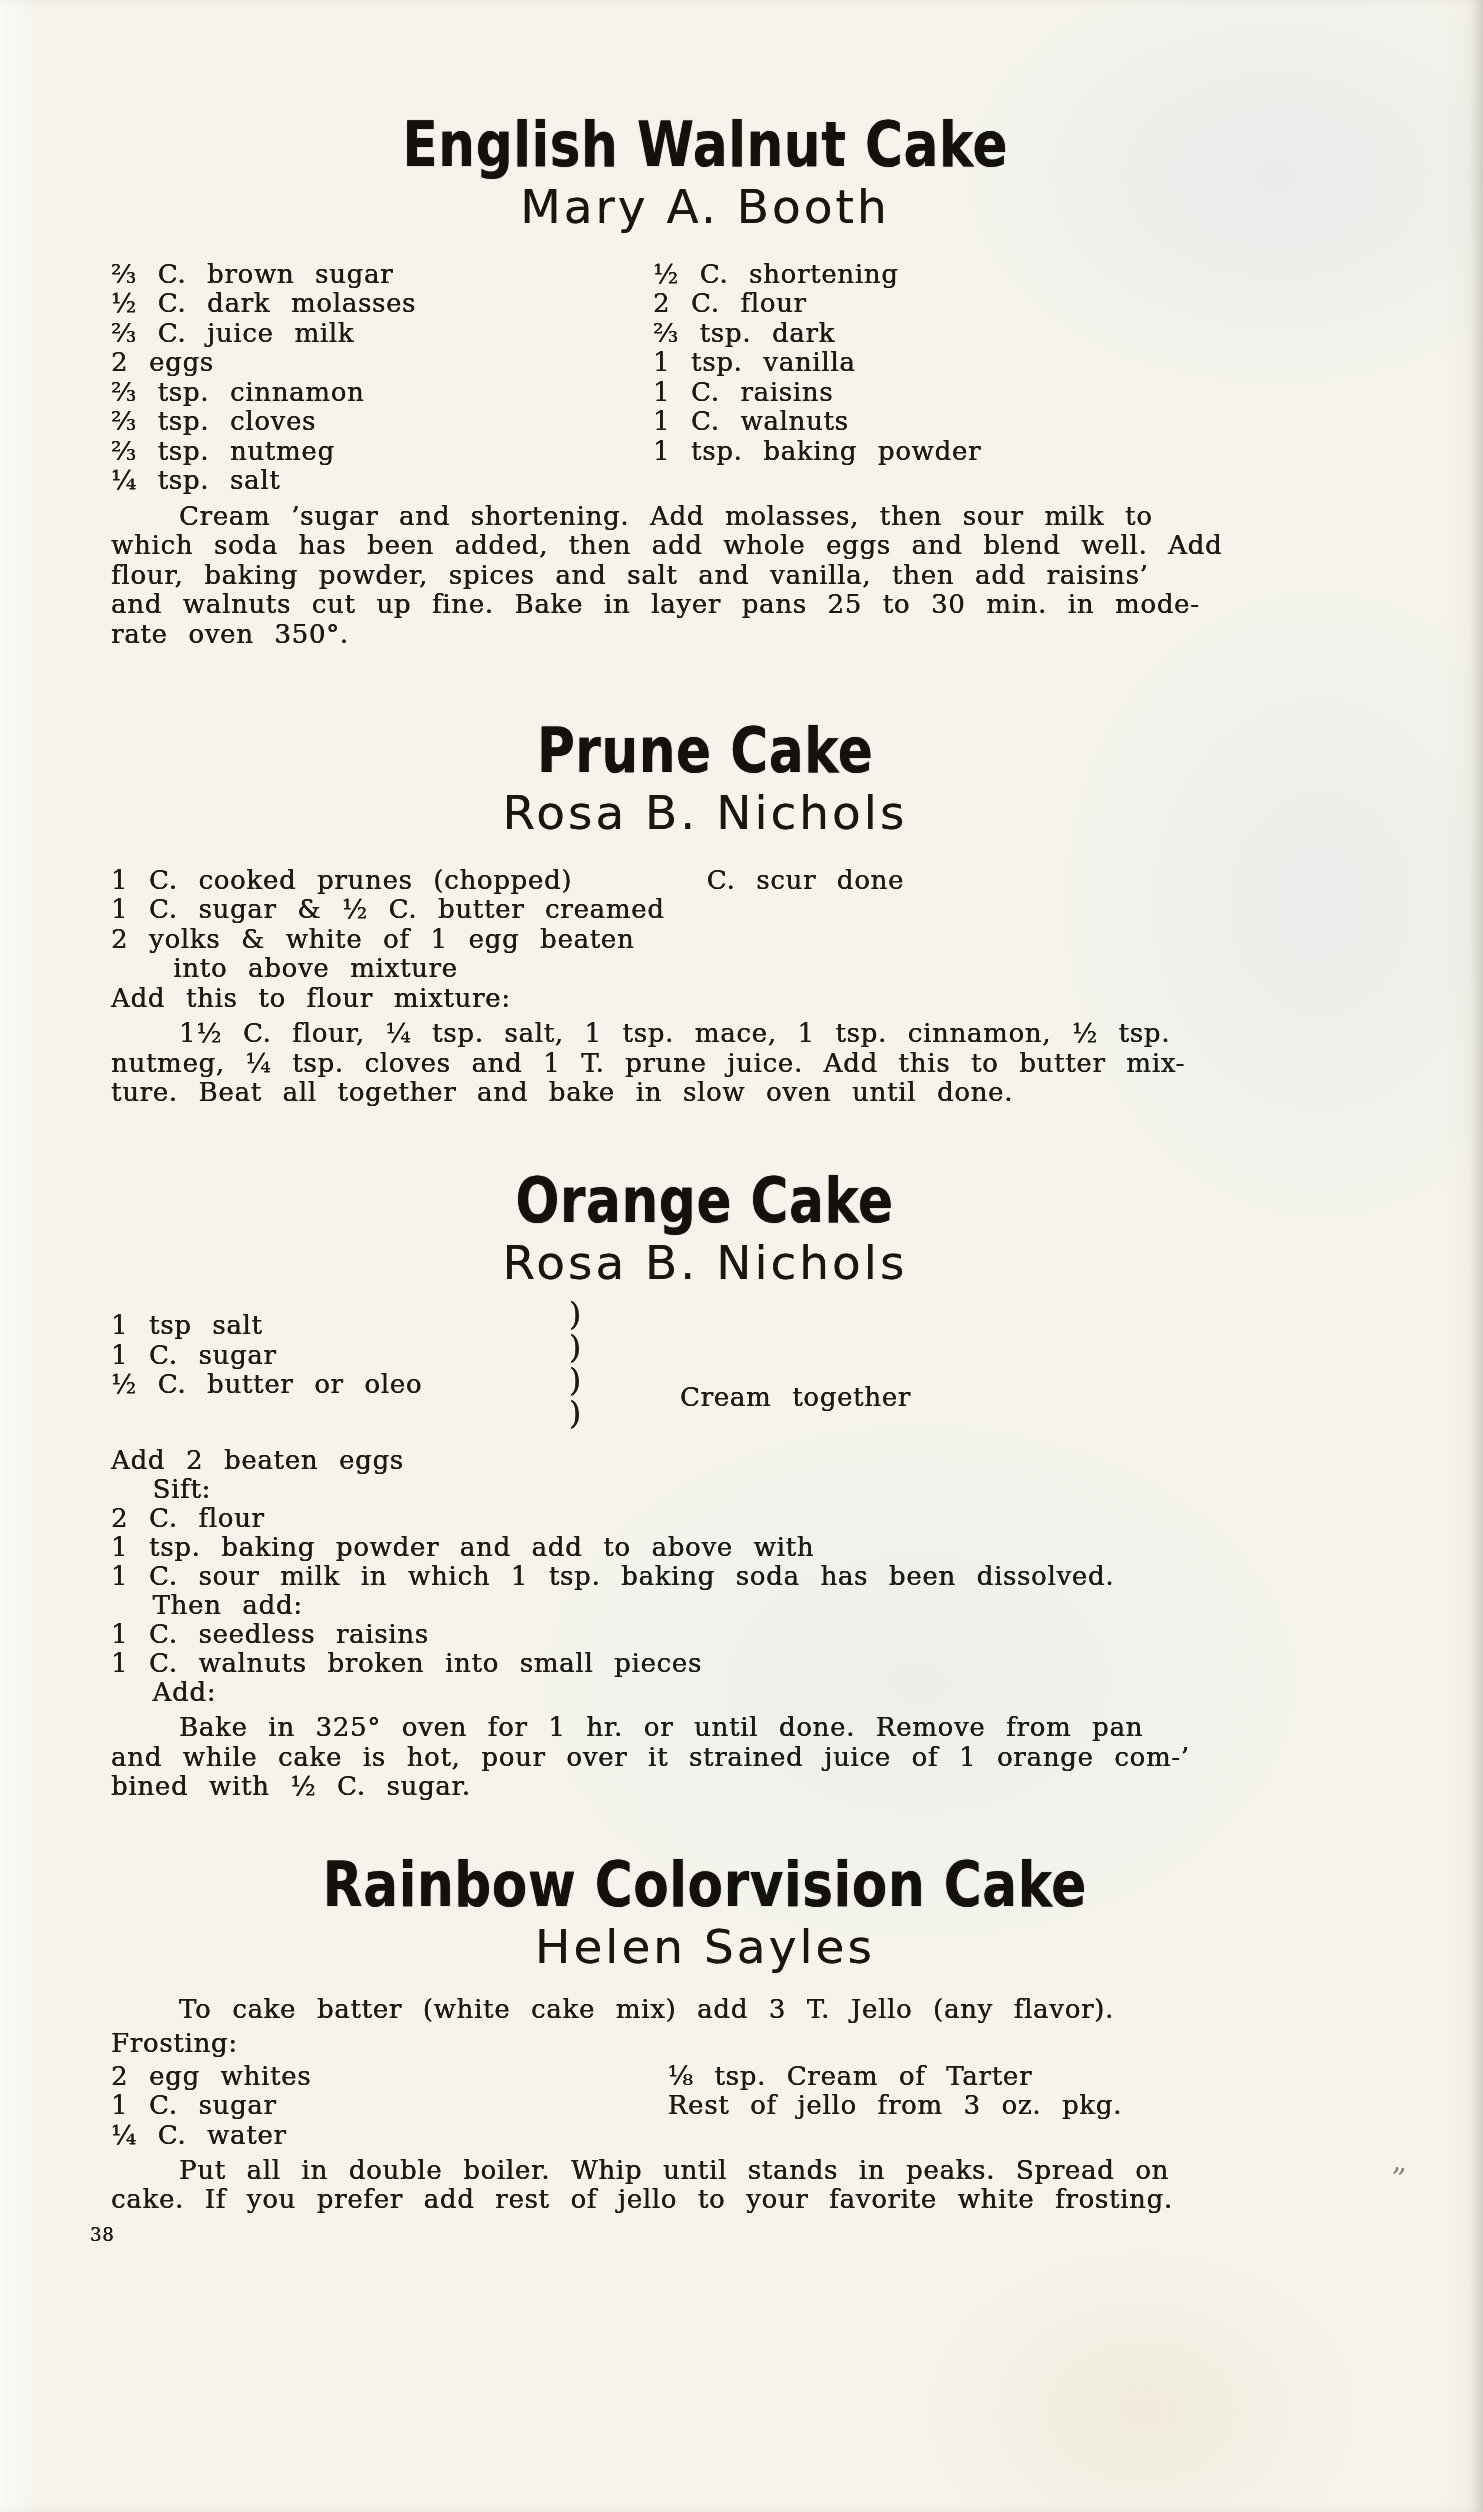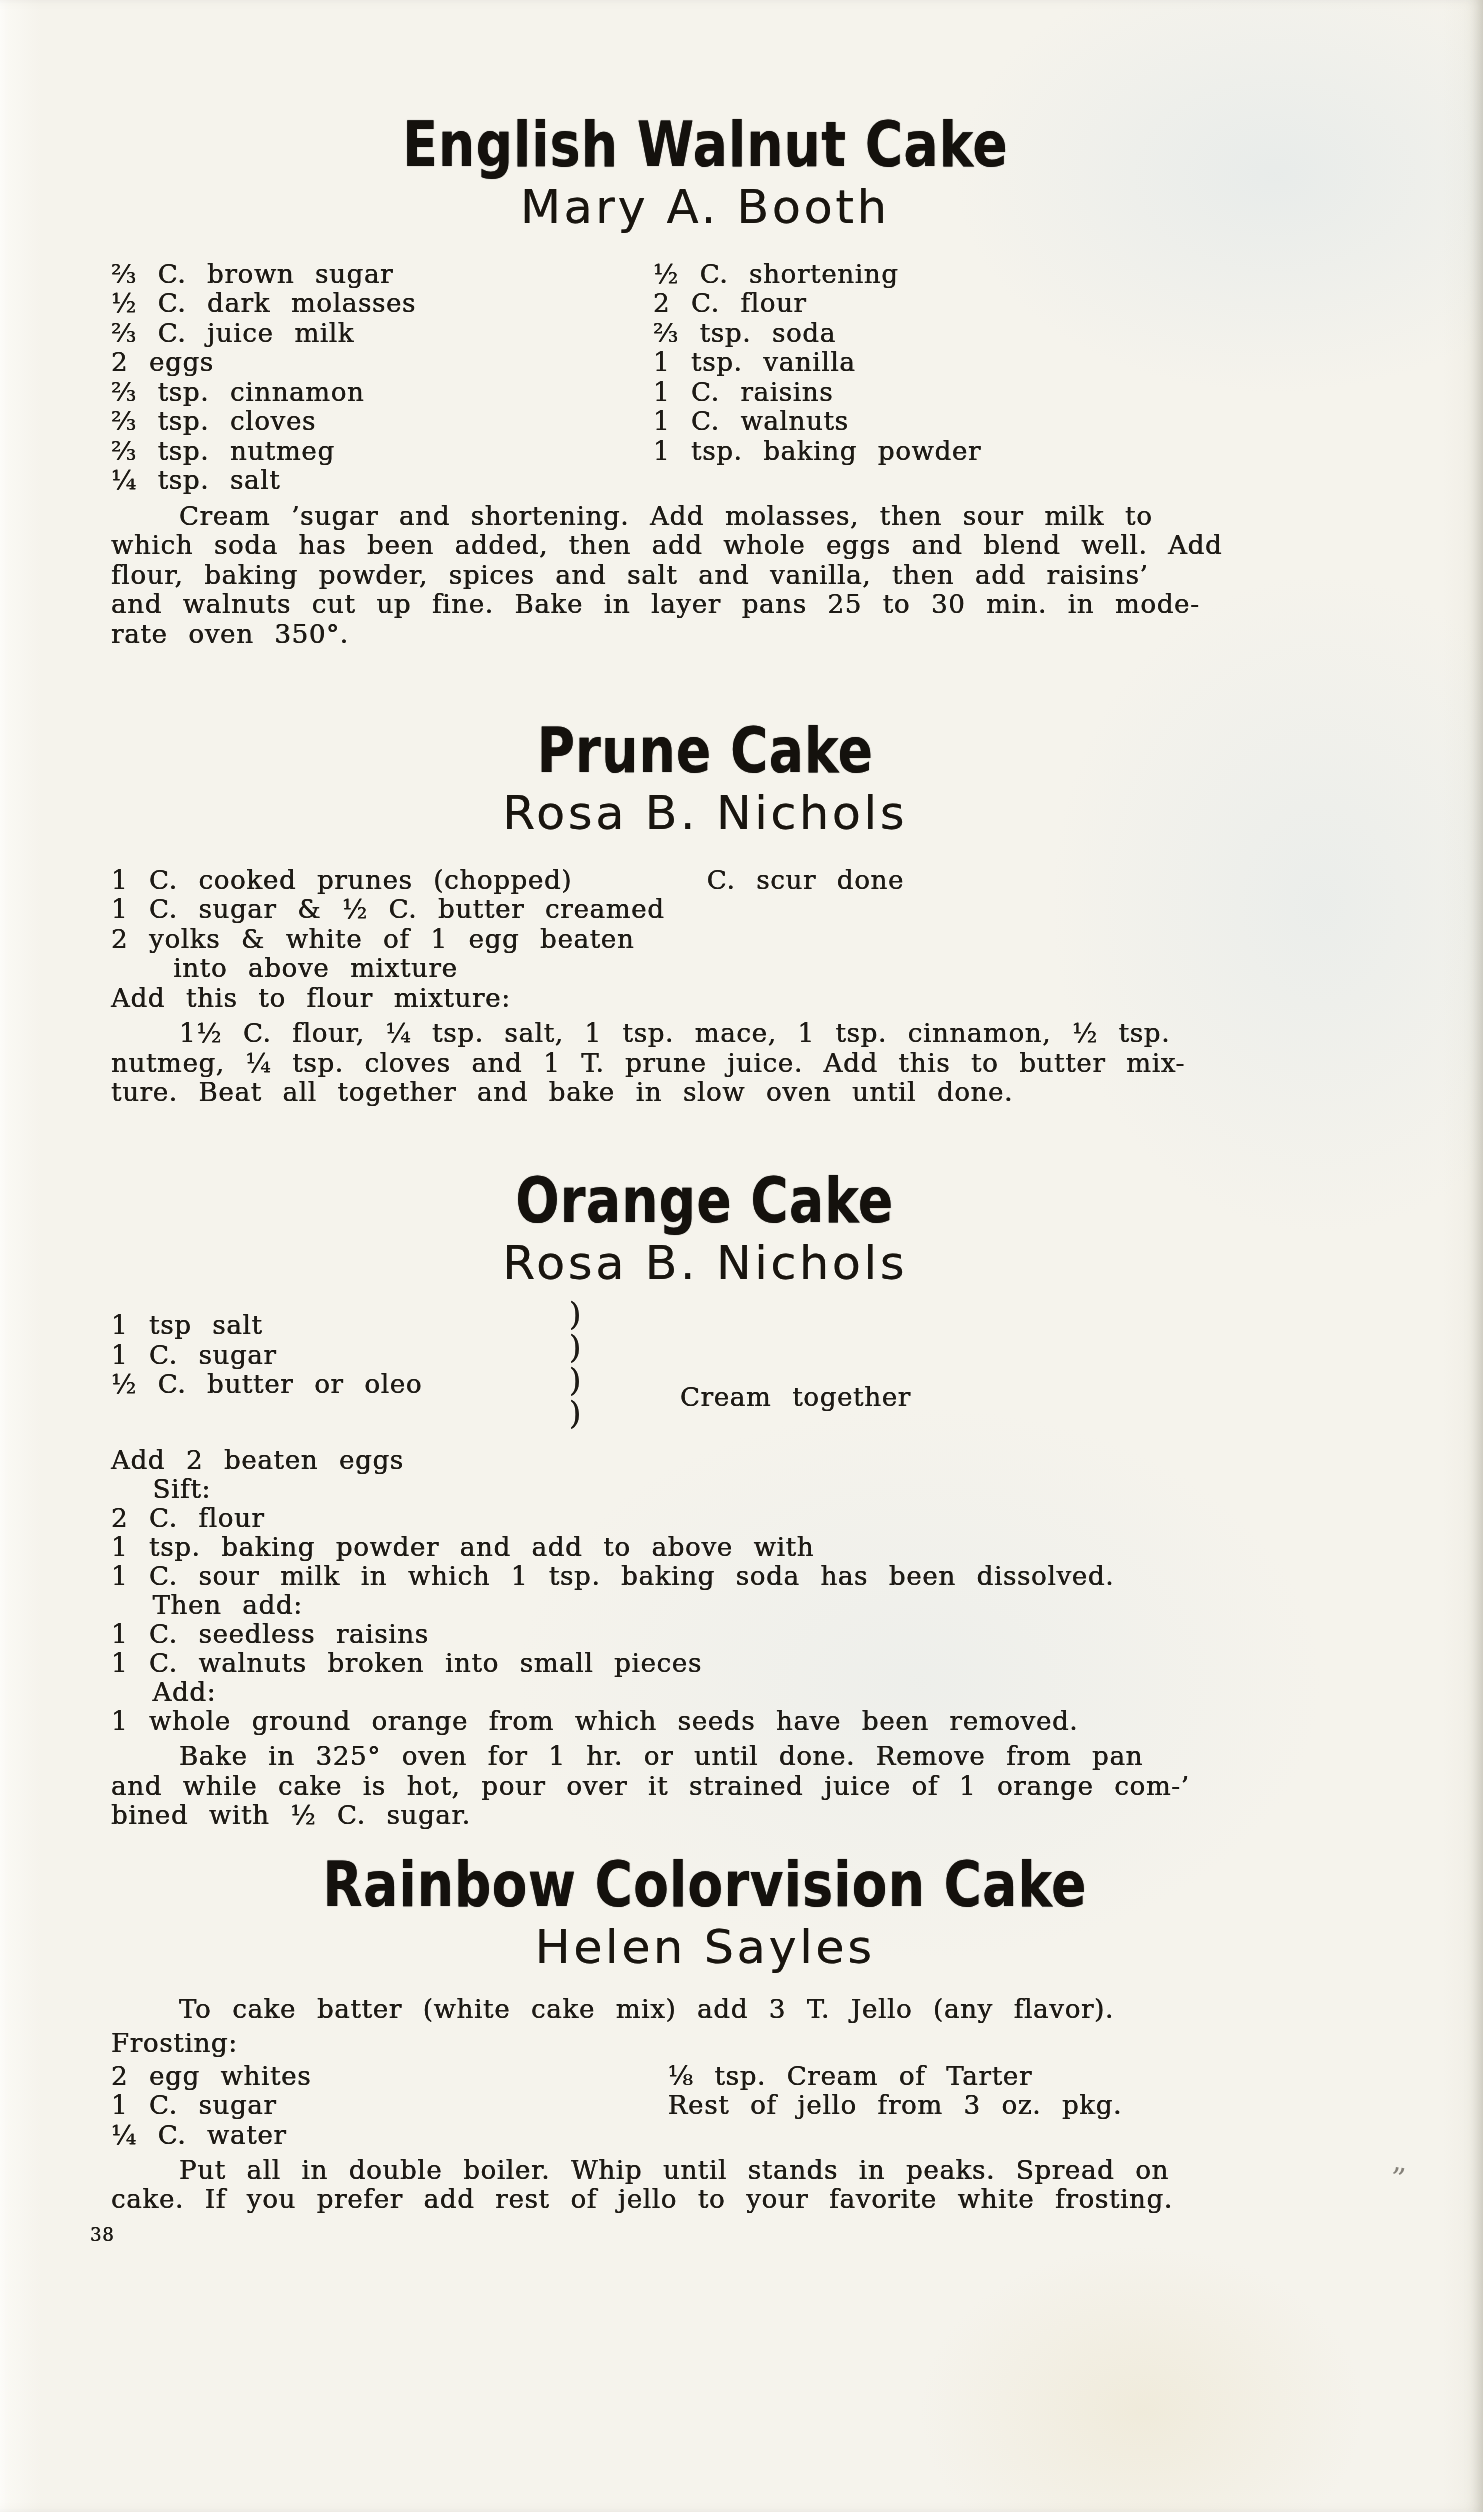--- a/index.html
+++ b/index.html
@@ -109,21 +109,21 @@
           <li>⅔ C. juice milk</li>
           <li>2 eggs</li>
           <li>⅔ tsp. cinnamon</li>
           <li>⅔ tsp. cloves</li>
           <li>⅔ tsp. nutmeg</li>
           <li>¼ tsp. salt</li>
         </ul>
       <ul class="ing col-right">
           <li>½ C. shortening</li>
           <li>2 C. flour</li>
-          <li>⅔ tsp. soda</li>
+          <li>⅔ tsp. dark</li>
           <li>1 tsp. vanilla</li>
           <li>1 C. raisins</li>
           <li>1 C. walnuts</li>
           <li>1 tsp. baking powder</li>
         </ul>
     </div>
     <p class="para indent">Cream ’sugar and shortening. Add molasses, then sour milk to
 which soda has been added, then add whole eggs and blend well. Add
 flour, baking powder, spices and salt and vanilla, then add raisins’
 and walnuts cut up fine. Bake in layer pans 25 to 30 min. in mode-
@@ -170,21 +170,20 @@
     <ul class="steps">
         <li>Add 2 beaten eggs</li>
         <li>  Sift:</li>
         <li>2 C. flour</li>
         <li>1 tsp. baking powder and add to above with</li>
         <li>1 C. sour milk in which 1 tsp. baking soda has been dissolved.</li>
         <li>  Then add:</li>
         <li>1 C. seedless raisins</li>
         <li>1 C. walnuts broken into small pieces</li>
         <li>  Add:</li>
-        <li>1 whole ground orange from which seeds have been removed.</li>
       </ul>
     <p class="para indent">Bake in 325° oven for 1 hr. or until done. Remove from pan
 and while cake is hot, pour over it strained juice of 1 orange com-’
 bined with ½ C. sugar.</p>
   </section>
 
   <section class="recipe" id="r4">
     <h1 class="title"><span class="title-inner">Rainbow Colorvision Cake</span></h1>
     <h2 class="byline">Helen Sayles</h2>
     <p class="line indent" style="margin-top:22px;">To cake batter (white cake mix) add 3 T. Jello (any flavor).</p>

